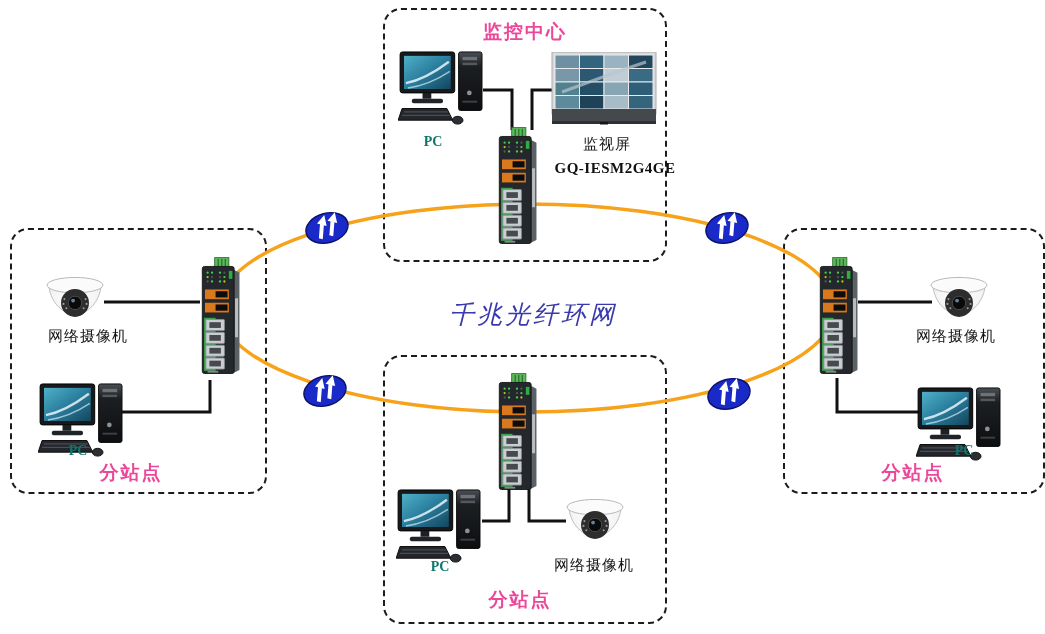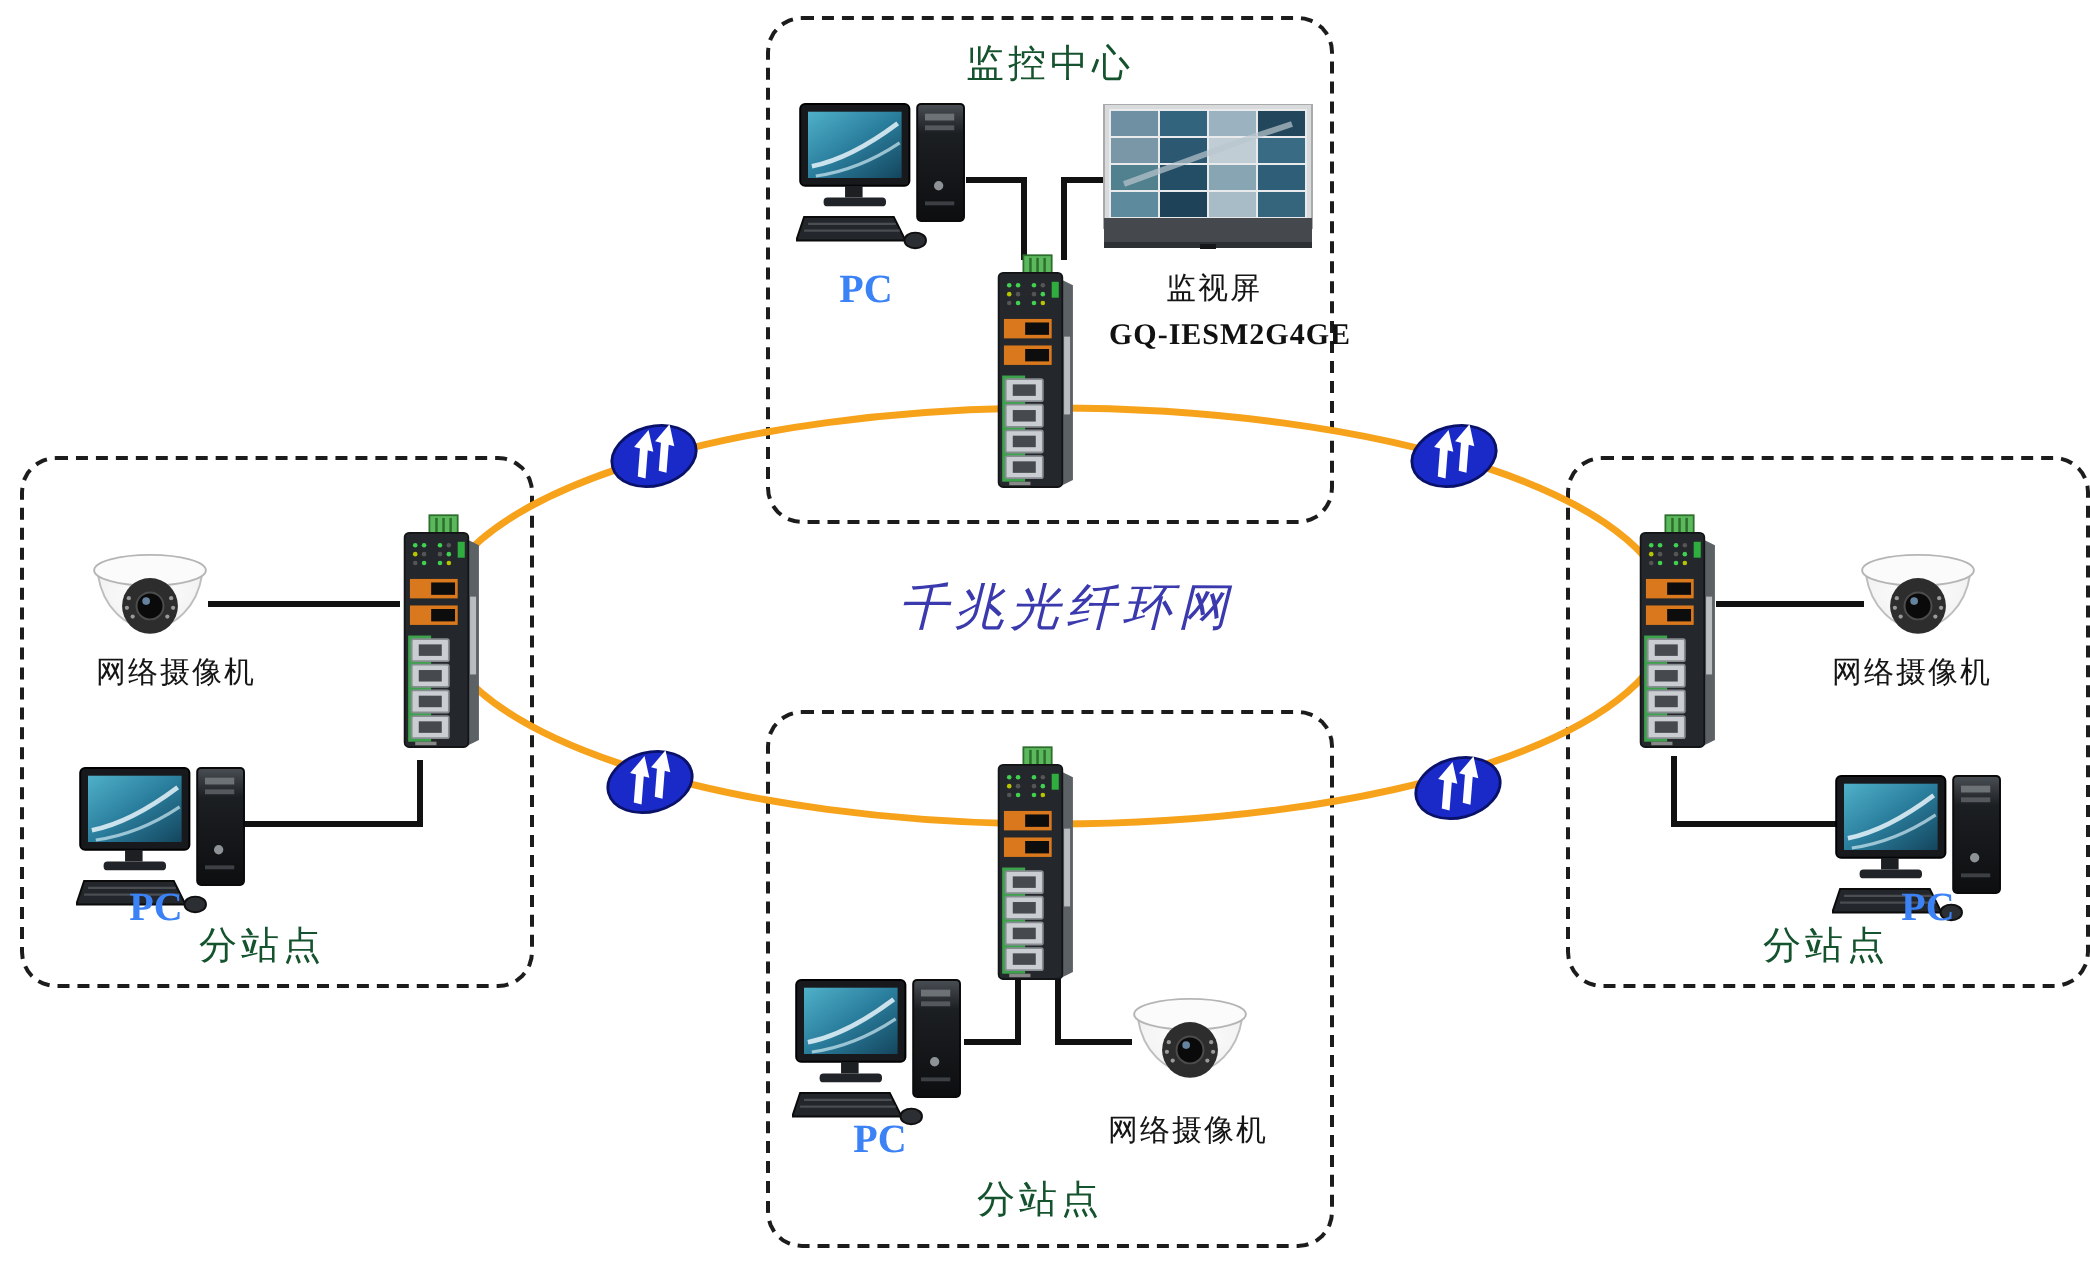--- a/index.html
+++ b/index.html
@@ -1,23 +1,23 @@
 <!DOCTYPE html>
 <html><head>
 <meta charset="utf-8">
 <style>
   html,body{margin:0;padding:0;background:#fff;}
   #canvas{position:relative;width:1045px;height:634px;background:#fff;overflow:hidden;
           font-family:"Liberation Serif","DejaVu Serif",serif;}
   .dashed-box{position:absolute;border:2px dashed #1c1c1c;border-radius:18px;background:transparent;}
   #overlay{position:absolute;left:0;top:0;width:1045px;height:634px;}
   .lbl{position:absolute;transform:translateX(-50%);white-space:nowrap;color:#111;}
-  .red-title{font-size:19px;font-weight:normal;color:#14532d;letter-spacing:2px;}
+  .red-title{font-size:19px;font-weight:bold;color:#ec4899;letter-spacing:2px;}
   .dev{font-size:15px;color:#151515;letter-spacing:1px;}
-  .pc-lbl{font-size:20px;font-weight:bold;color:#3b82f6;}
+  .pc-lbl{font-size:14px;font-weight:bold;color:#0f766e;}
   .model{font-size:15px;font-weight:bold;color:#111;letter-spacing:.5px;margin-left:10px;}
   .ring-lbl{font-size:25px;font-style:italic;color:#3A3AAE;letter-spacing:3px;}
   .conn{fill:none;stroke:#111;stroke-width:3;}
 </style>
 </head>
 <body>
 
 <div id="canvas">
 
   <div class="dashed-box" style="left:383px;top:8px;width:280px;height:250px;"></div>
@@ -224,21 +224,21 @@
     <g>
         <use href="#fib" x="704" y="374" width="50" height="40"></use>
       </g>
   </svg>
 
   <div class="lbl red-title" style="left:525px;top:19px;">监控中心</div>
   <div class="lbl pc-lbl" style="left:433px;top:134px;">PC</div>
   <div class="lbl dev" style="left:607px;top:135px;">监视屏</div>
   <div class="lbl model" style="left:605px;top:160px;">GQ-IESM2G4GE</div>
 
-  <div class="lbl ring-lbl" style="left:533px;top:287px;">千兆光纤环网</div>
+  <div class="lbl ring-lbl" style="left:533px;top:298px;">千兆光纤环网</div>
 
   <div class="lbl dev" style="left:88px;top:327px;">网络摄像机</div>
   <div class="lbl pc-lbl" style="left:78px;top:443px;">PC</div>
   <div class="lbl red-title" style="left:131px;top:460px;">分站点</div>
 
   <div class="lbl dev" style="left:956px;top:327px;">网络摄像机</div>
   <div class="lbl pc-lbl" style="left:964px;top:443px;">PC</div>
   <div class="lbl red-title" style="left:913px;top:460px;">分站点</div>
 
   <div class="lbl pc-lbl" style="left:440px;top:559px;">PC</div>

